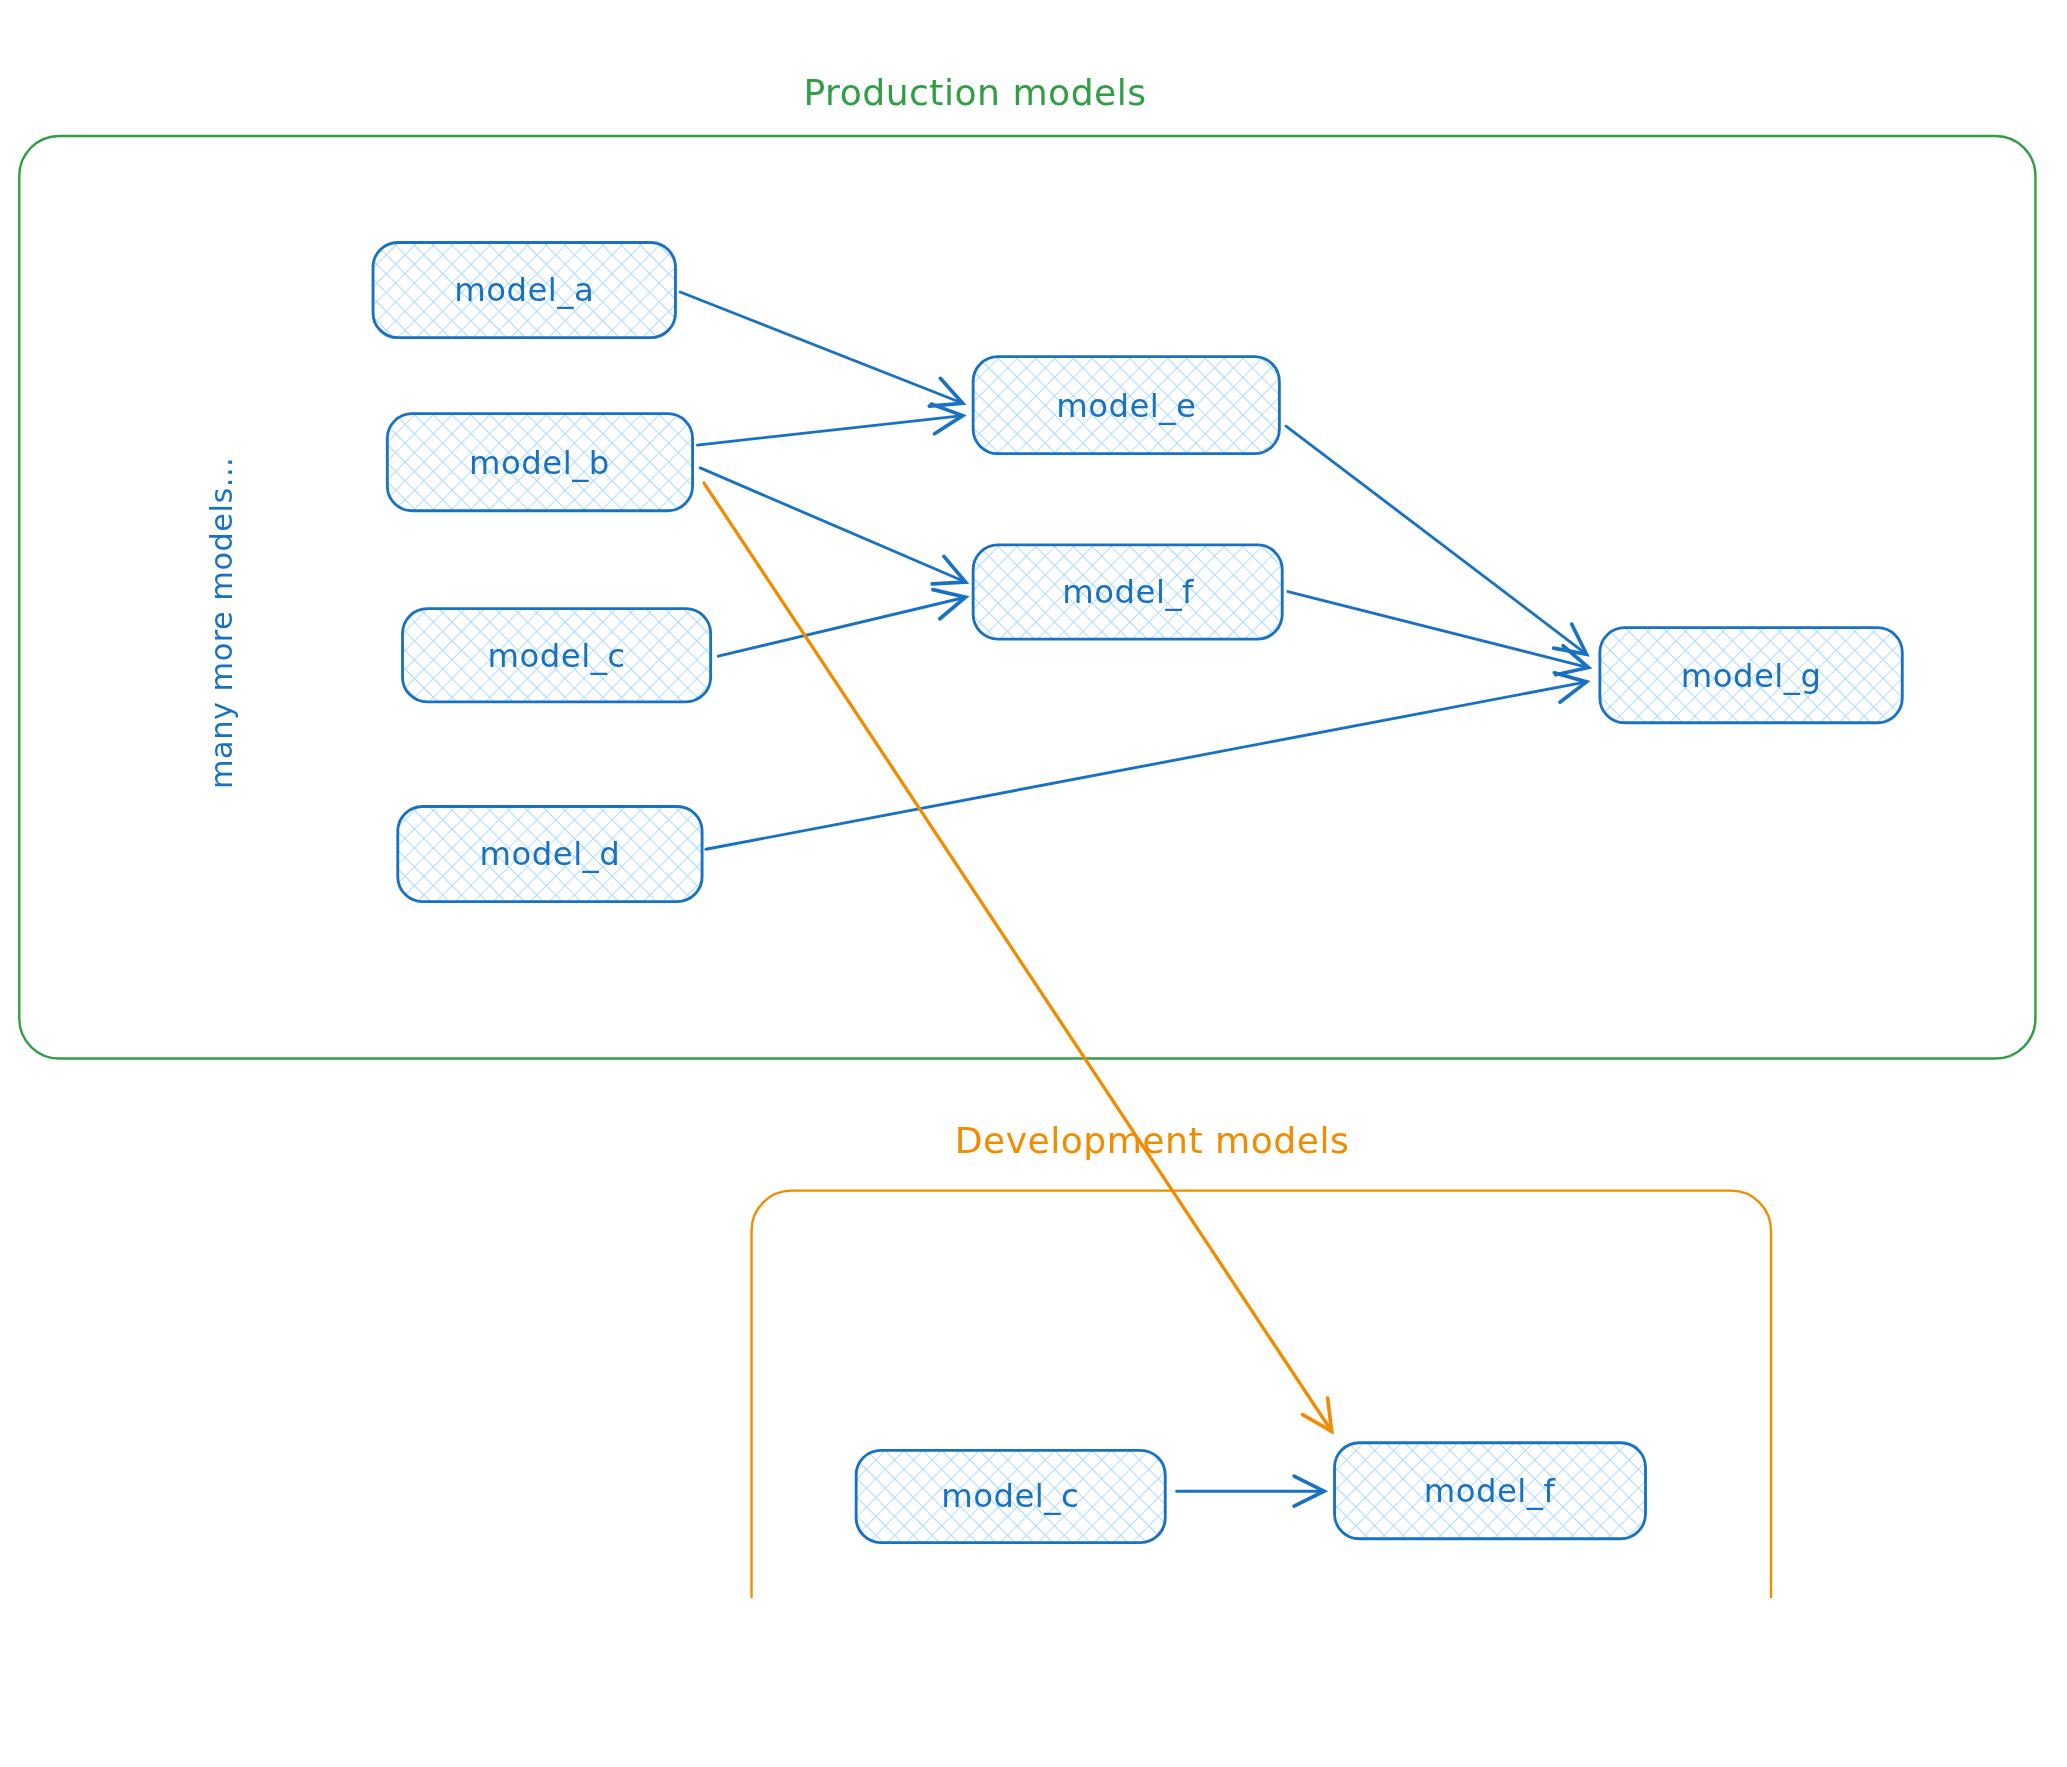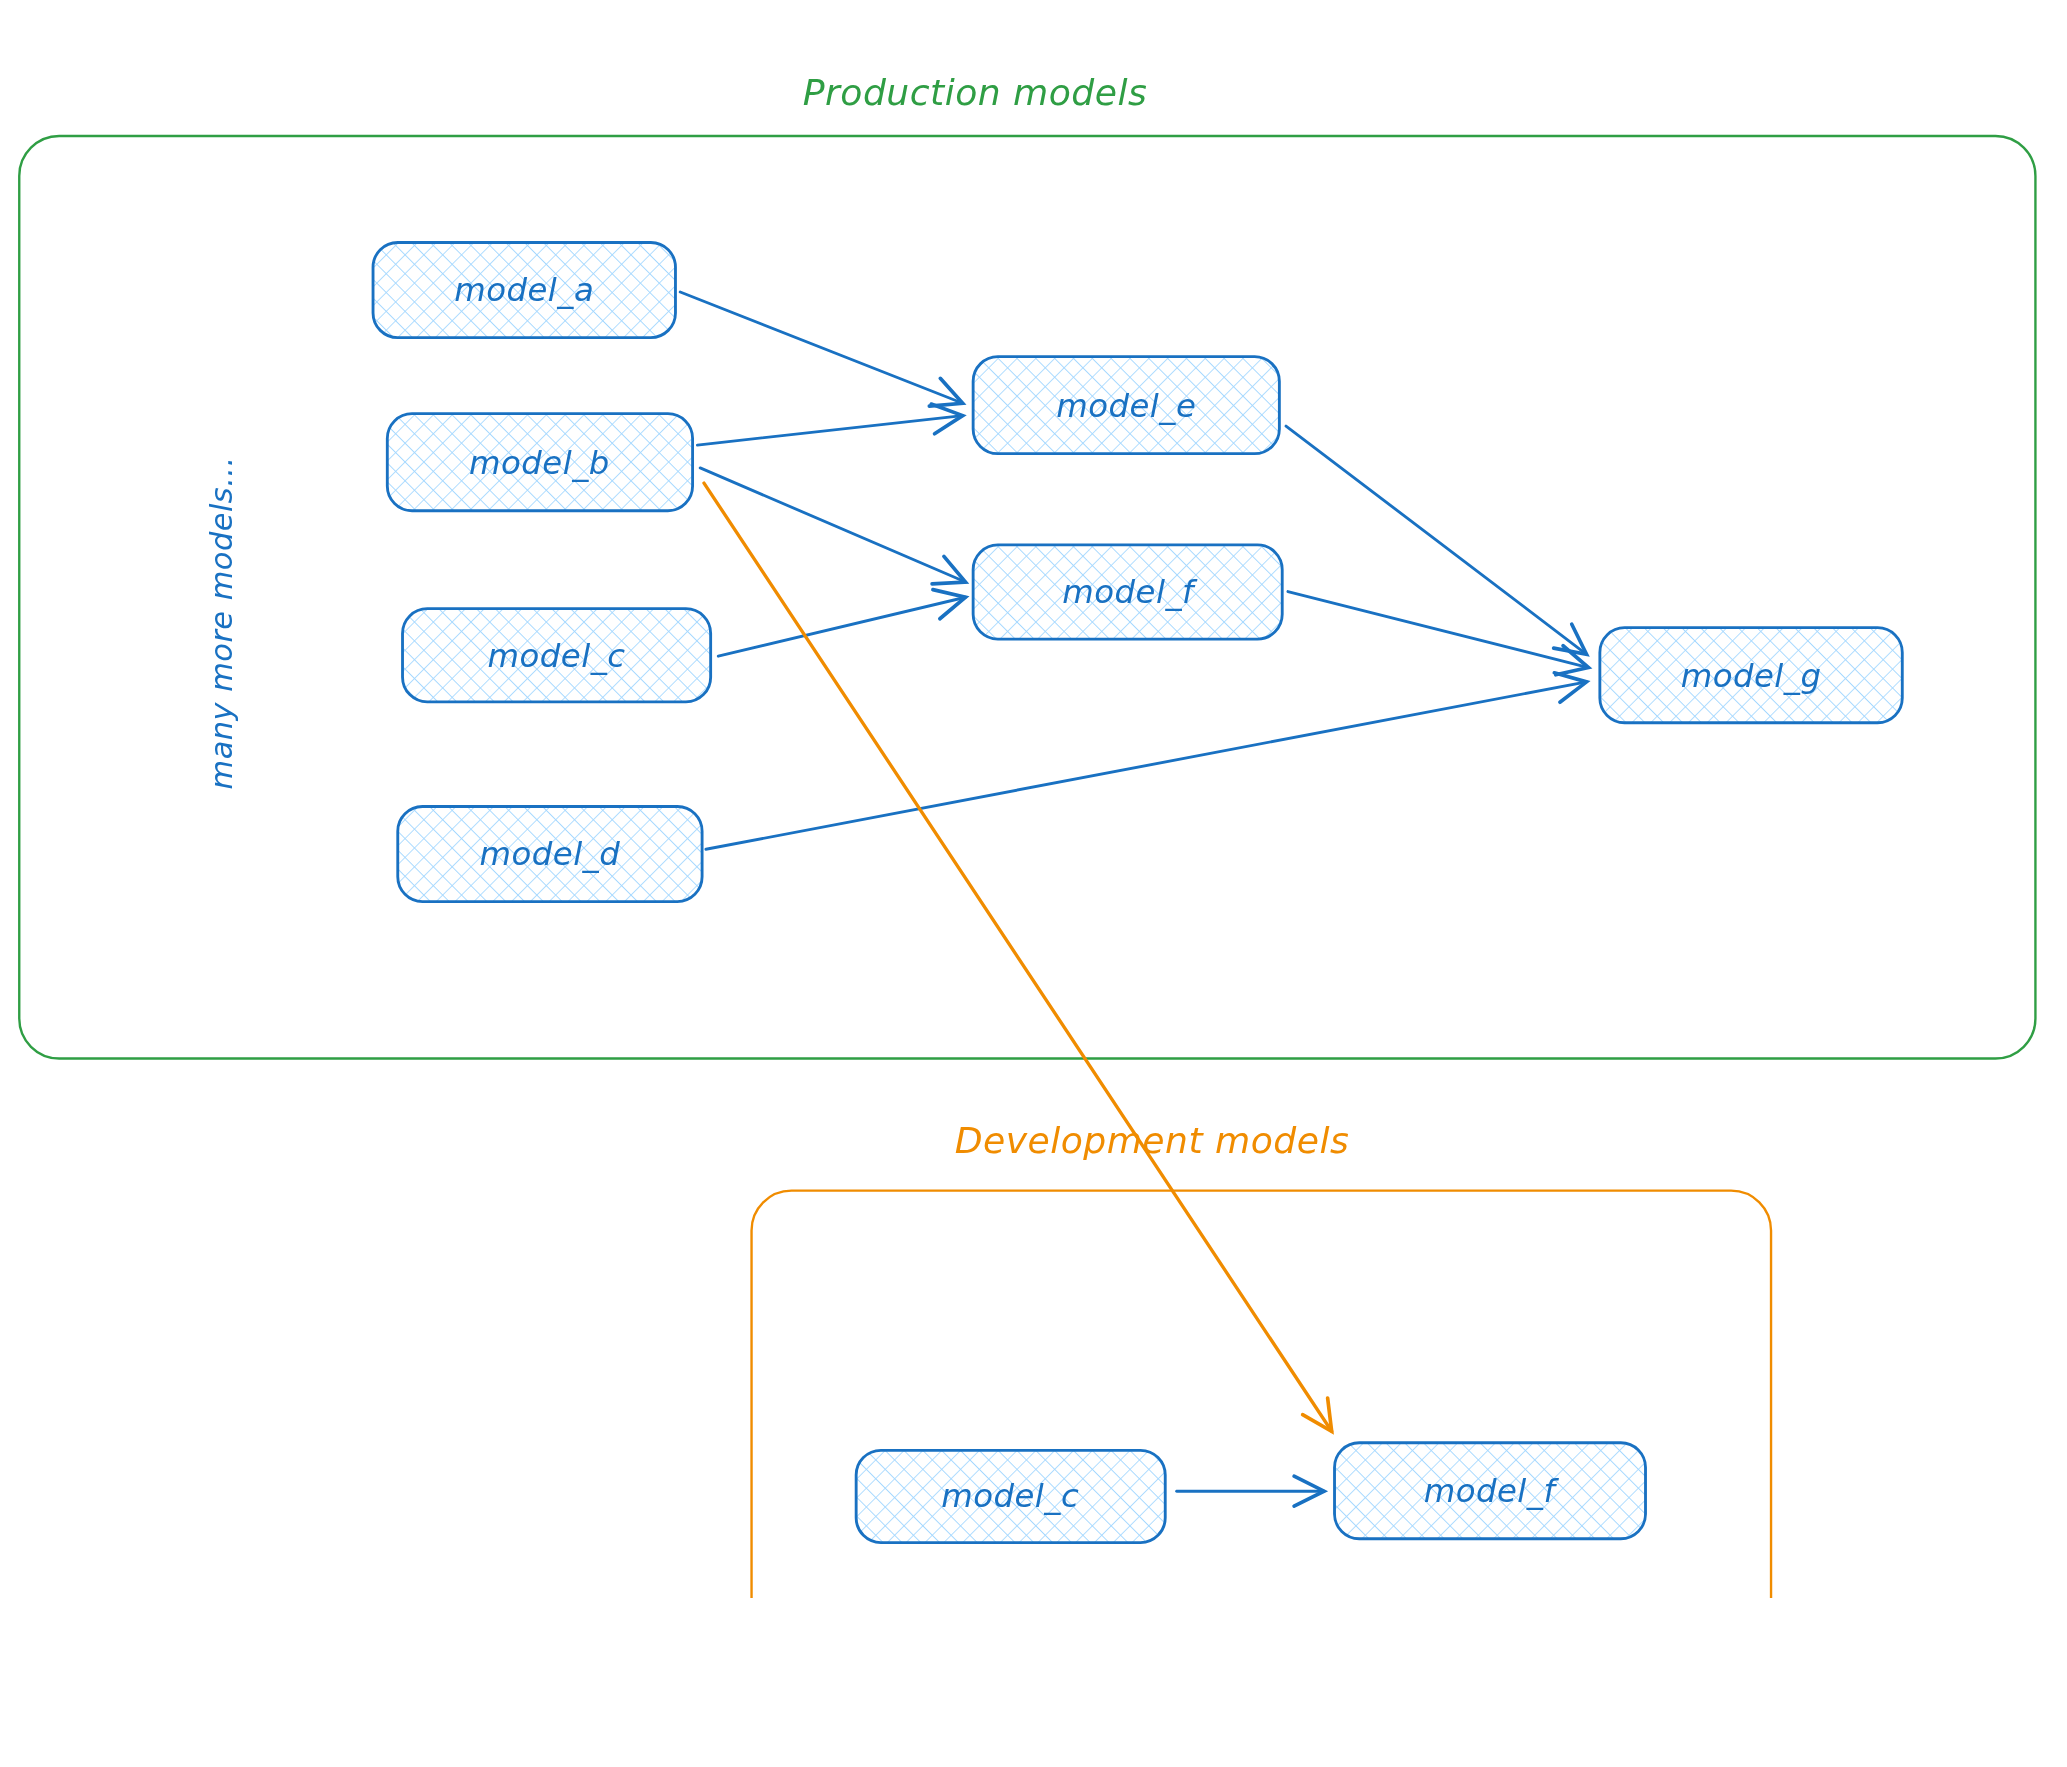--- a/index.html
+++ b/index.html
@@ -6,21 +6,20 @@
     margin: 0;
     padding: 0;
     background: #ffffff;
   }
   .canvas-wrap {
     width: 2068px;
     height: 1598px;
     position: relative;
     background: #ffffff;
     font-family: "DejaVu Sans", sans-serif;
-    font-style: italic;
   }
   svg { display: block; }
   text {
     font-family: "DejaVu Sans", sans-serif;
     letter-spacing: 0.5px;
   }
   .node-label {
     font-size: 34px;
     fill: #1971c2;
   }

